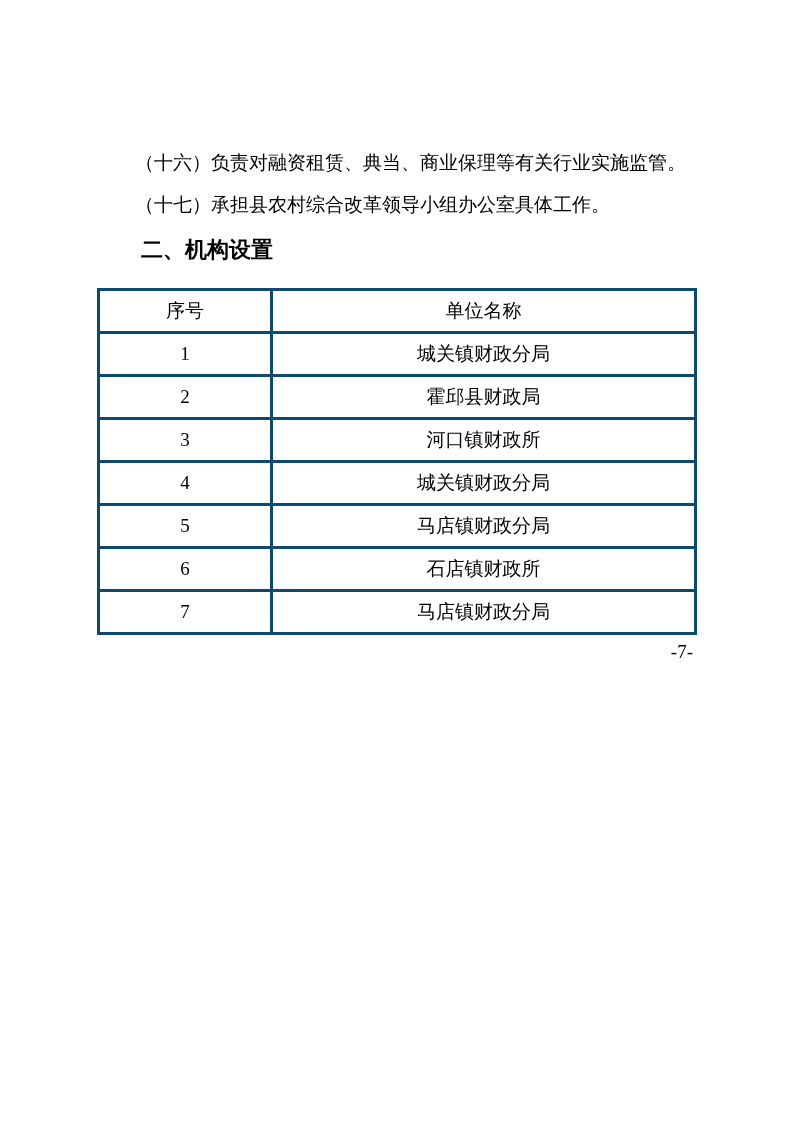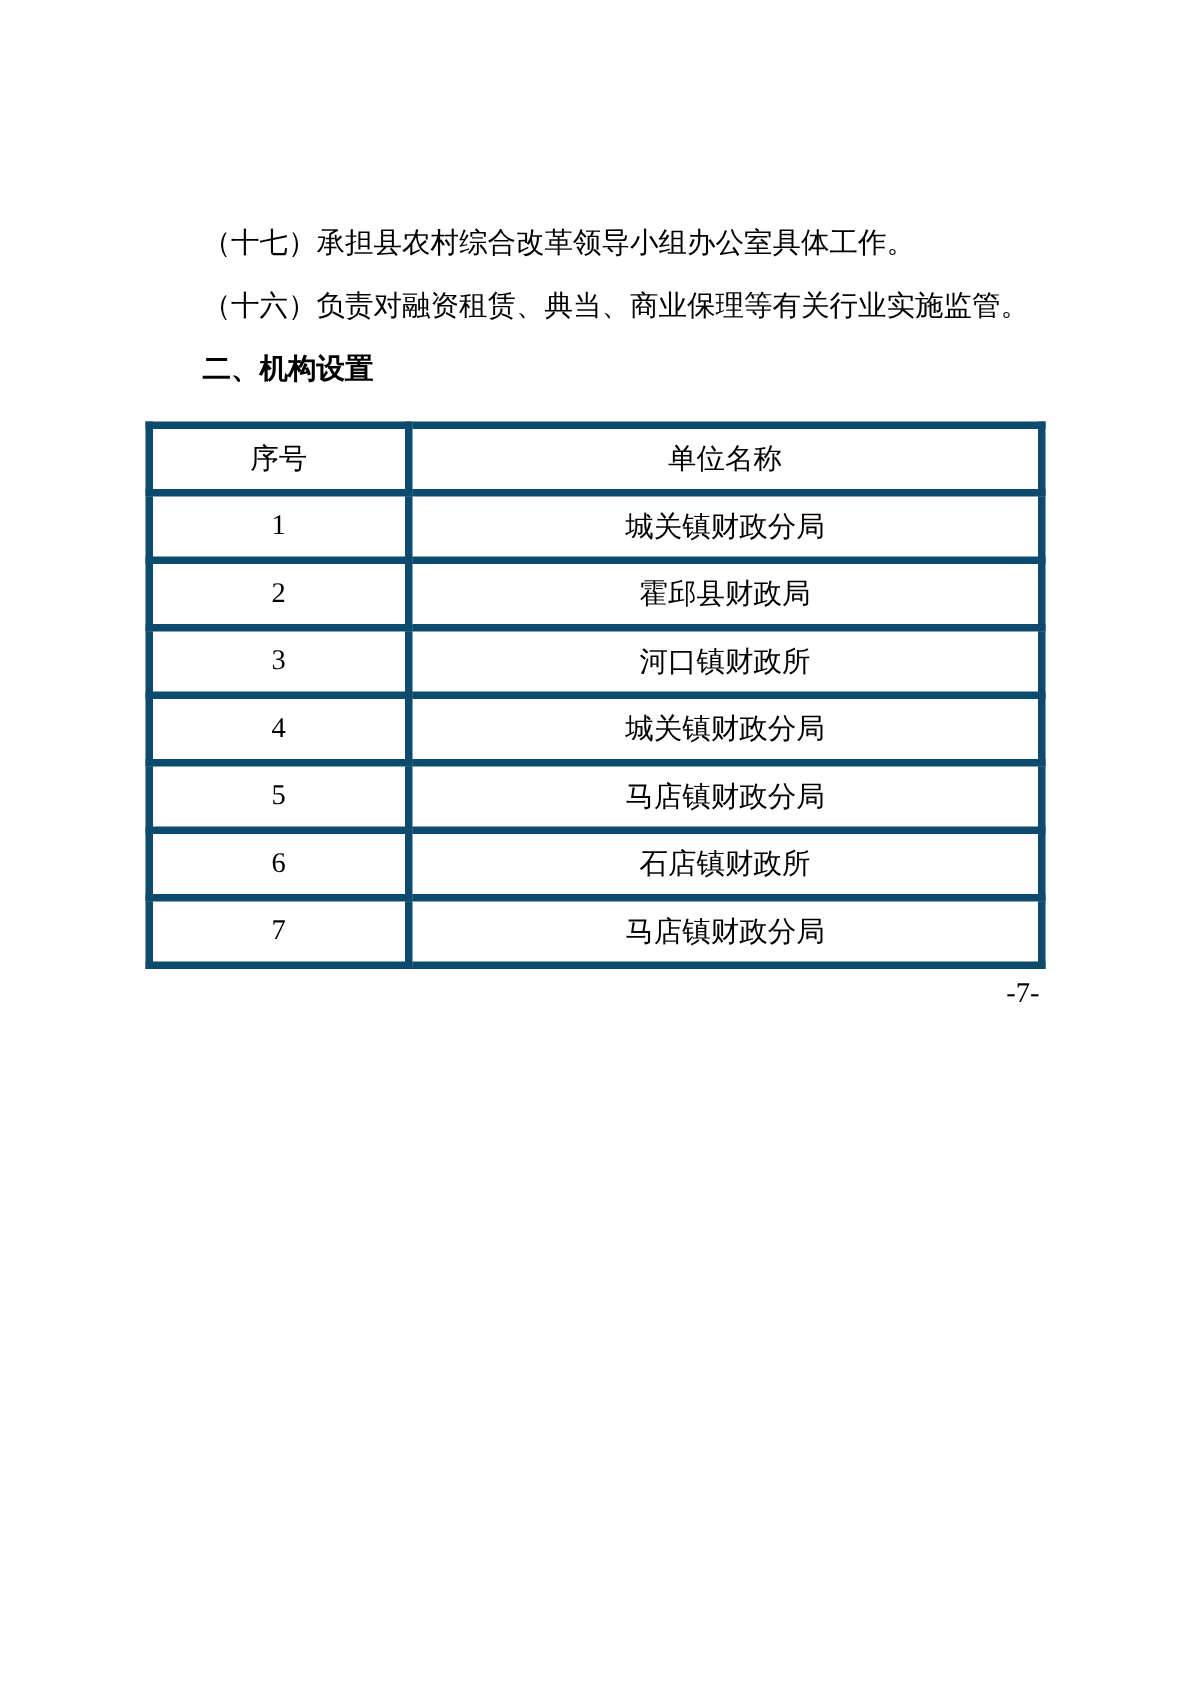--- a/index.html
+++ b/index.html
@@ -24,55 +24,55 @@
     font-size: 19px;
     line-height: 2.2;
     text-align: justify;
     text-indent: 2em;
     margin: 0;
     word-break: break-all;
   }
   .section-heading {
     font-family: Liberation Serif, serif;
     font-weight: bold;
-    font-size: 19px;
+    font-size: 22px;
     line-height: 2.2;
     text-indent: 2em;
     margin: 0;
   }
   table.org-table {
     border-collapse: collapse;
     width: 100%;
     margin-top: 14px;
     table-layout: fixed;
   }
   table.org-table td, table.org-table th {
-    border: 5px solid #0c4a6e;
+    border: 3px solid #0c4a6e;
     height: 40px;
     text-align: center;
     vertical-align: middle;
     font-size: 19px;
     font-weight: normal;
     padding: 0;
   }
   table.org-table .col-no { width: 29%; }
   .page-number {
     font-size: 19px;
     text-align: right;
     margin-top: 6px;
     padding-right: 4px;
   }
 </style>
 </head>
 <body>
 
 <div class="page">
 
+  <p class="para">（十六）负责对融资租赁、典当、商业保理等有关行业实施监管。</p>
   <p class="para">（十七）承担县农村综合改革领导小组办公室具体工作。</p>
-  <p class="para">（十六）负责对融资租赁、典当、商业保理等有关行业实施监管。</p>
 
   <h2 class="section-heading">二、机构设置</h2>
 
 
   <table class="org-table">
     <colgroup>
       <col class="col-no">
       <col>
     </colgroup>
     <thead>

